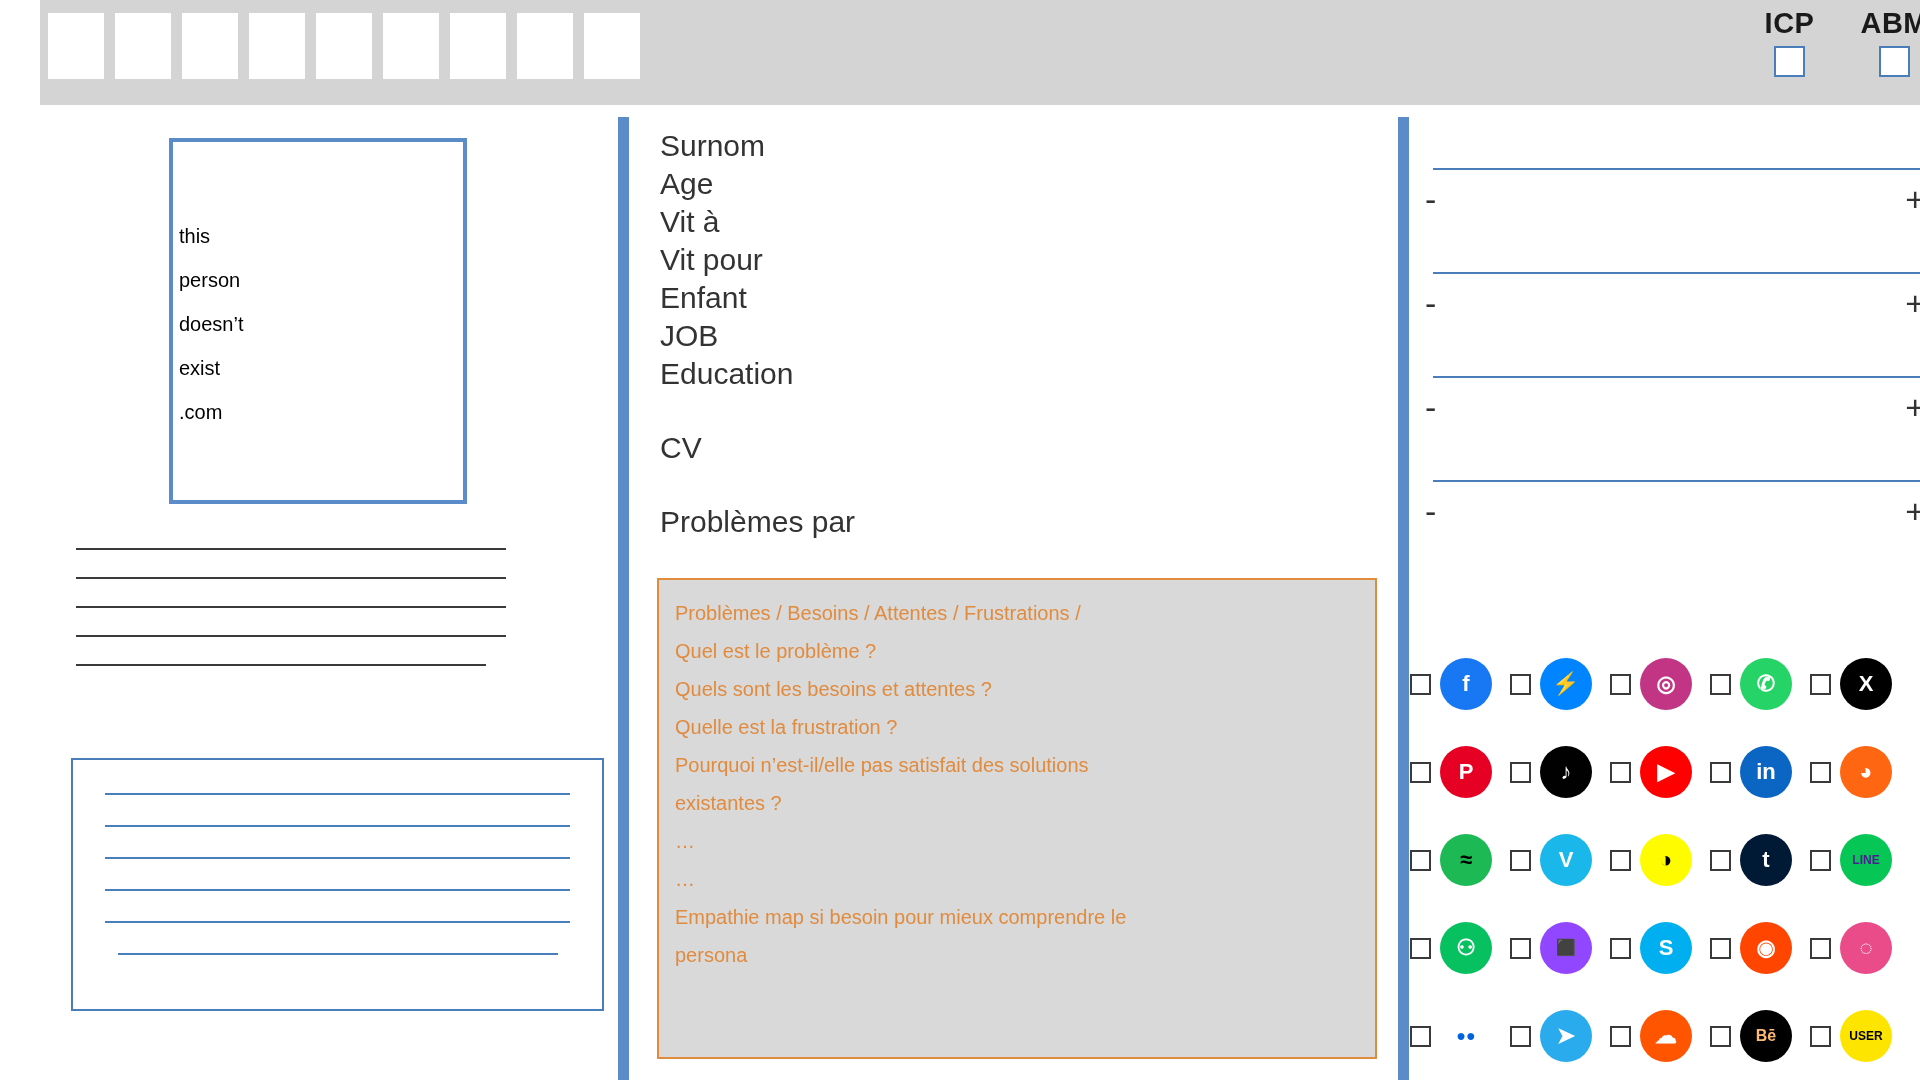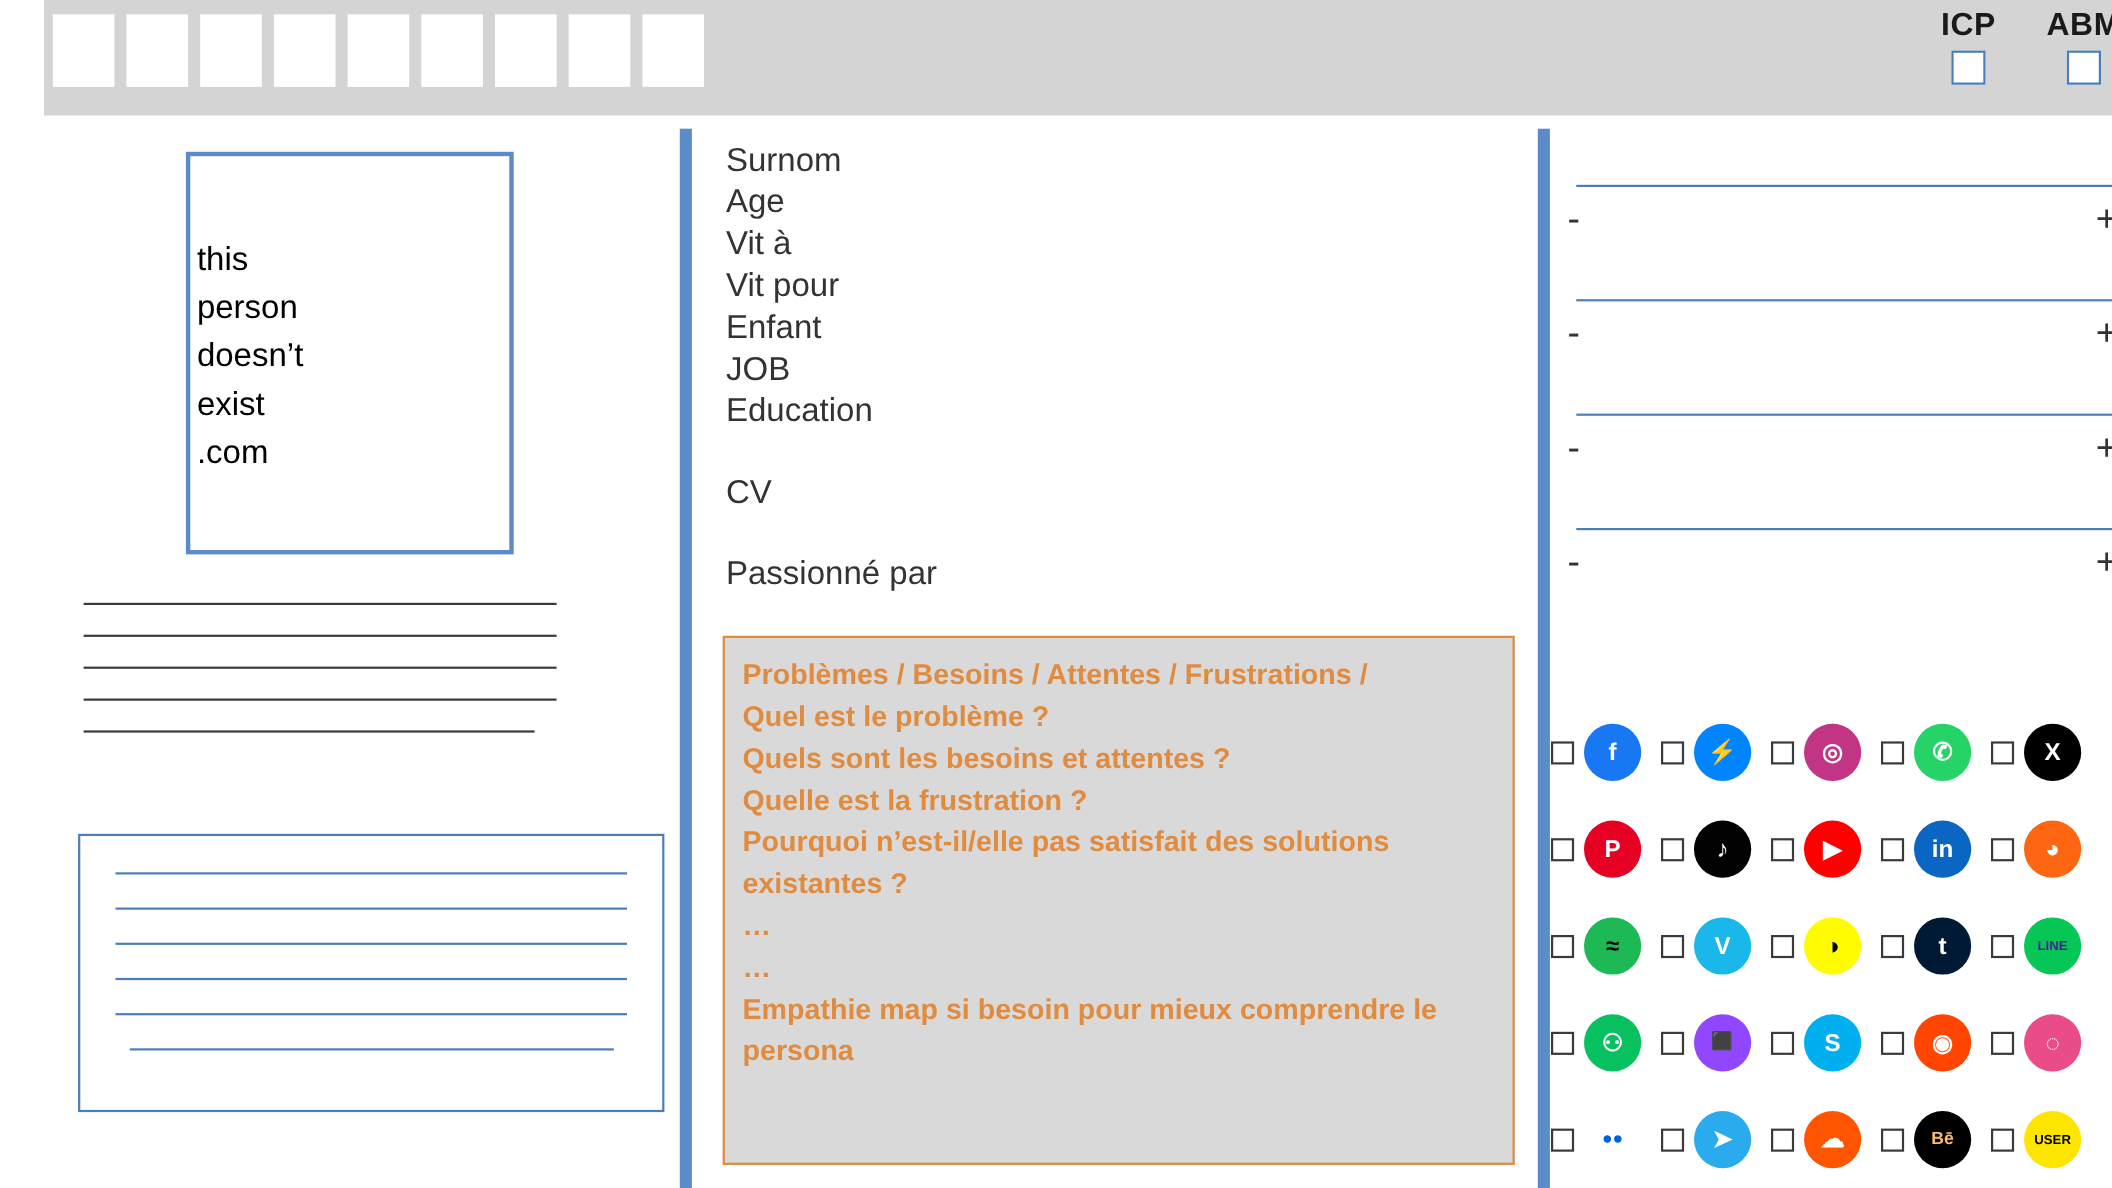--- a/index.html
+++ b/index.html
@@ -78,21 +78,21 @@
     position: absolute;
     left: 129px; top: 138px;
     width: 298px; height: 366px;
     border: 4px solid #5b8bc9;
     background: #ffffff;
     box-sizing: border-box;
   }
   .photo-text {
     position: absolute;
     left: 139px; top: 214px;
-    font-size: 30px;
+    font-size: 20px;
     line-height: 44px;
     color: #000000;
   }
   .photo-text div { white-space: nowrap; }
 
   .rule-set {
     position: absolute;
   }
   .rule {
     height: 0;
@@ -131,23 +131,22 @@
     position: absolute;
     left: 617px; top: 578px;
     width: 720px; height: 481px;
     background: #d9d9d9;
     border: 2px solid #e08b3e;
     box-sizing: border-box;
     padding: 14px 16px;
   }
   .pain-line {
     color: #e08b3e;
-    font-size: 26px;
+    font-size: 20px;
     line-height: 38px;
-    font-weight: bold;
   }
 
   
   .slider-group {
     position: absolute;
     left: 1385px;
     width: 500px;
   }
   .slider-row {
     position: relative;
@@ -271,21 +270,21 @@
         <div class="field">Age</div>
         <div class="field">Vit à</div>
         <div class="field">Vit pour</div>
         <div class="field">Enfant</div>
         <div class="field">JOB</div>
         <div class="field">Education</div>
       </div>
     <div class="spacer"></div>
     <div class="field">CV</div>
     <div class="spacer"></div>
-    <div class="field">Passionné par</div>
+    <div class="field">Problèmes par</div>
   </div>
 
   <div class="pain-box">
     <div id="pain-lines">
         <div class="pain-line" style="color: rgb(224, 139, 62);">Problèmes / Besoins / Attentes / Frustrations /</div>
         <div class="pain-line" style="color: rgb(224, 139, 62);">Quel est le problème ?</div>
         <div class="pain-line" style="color: rgb(224, 139, 62);">Quels sont les besoins et attentes ?</div>
         <div class="pain-line" style="color: rgb(224, 139, 62);">Quelle est la frustration ?</div>
         <div class="pain-line" style="color: rgb(224, 139, 62);">Pourquoi n’est-il/elle pas satisfait des solutions</div>
         <div class="pain-line" style="color: rgb(224, 139, 62);">existantes ?</div>

